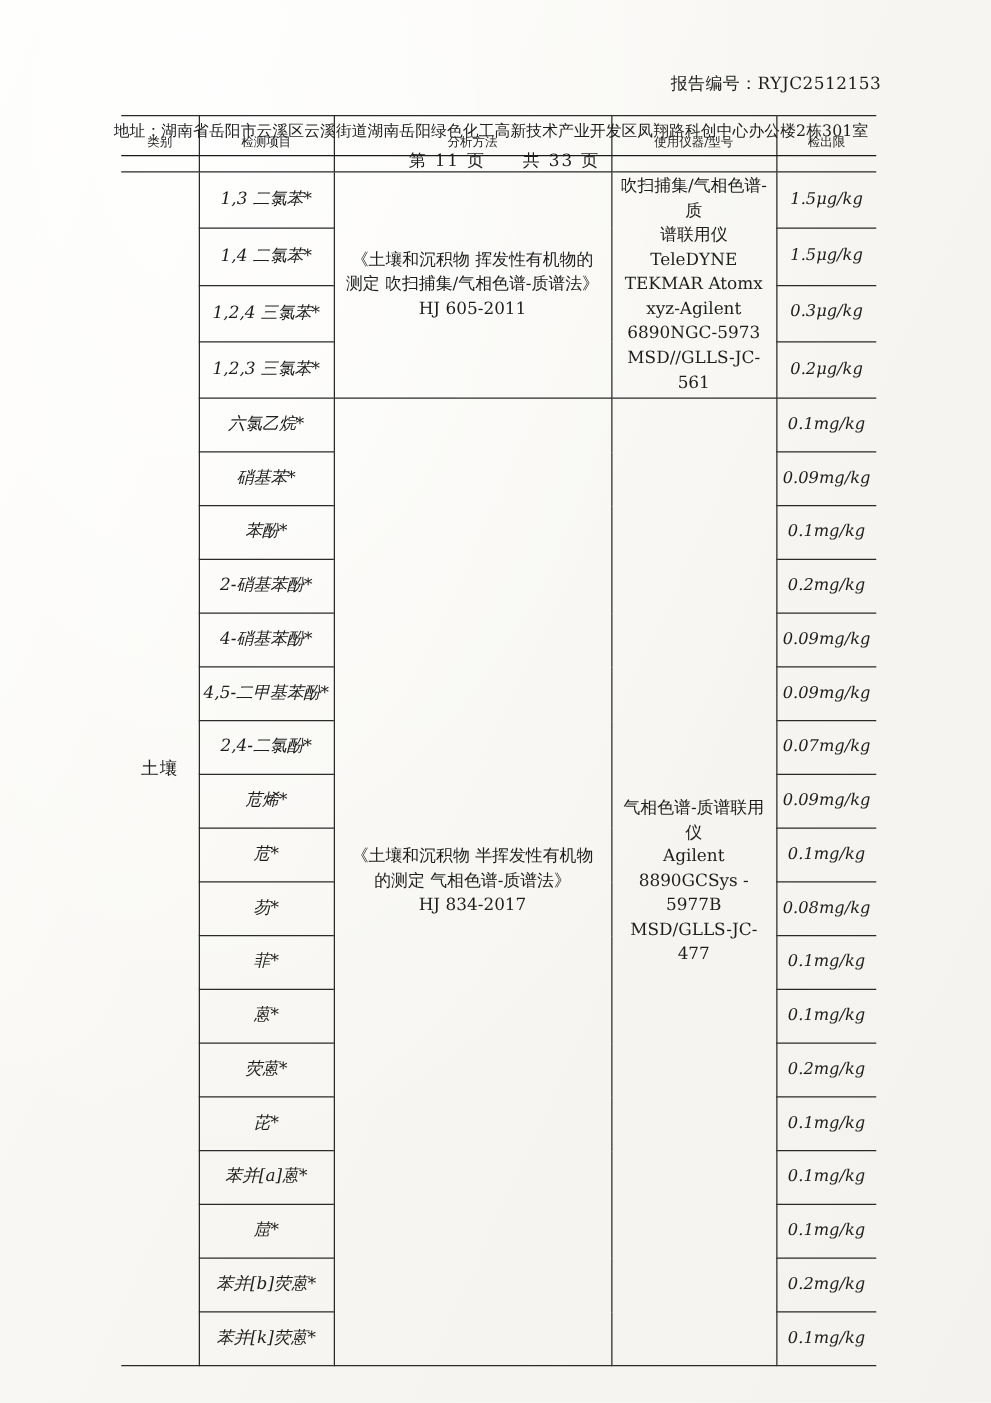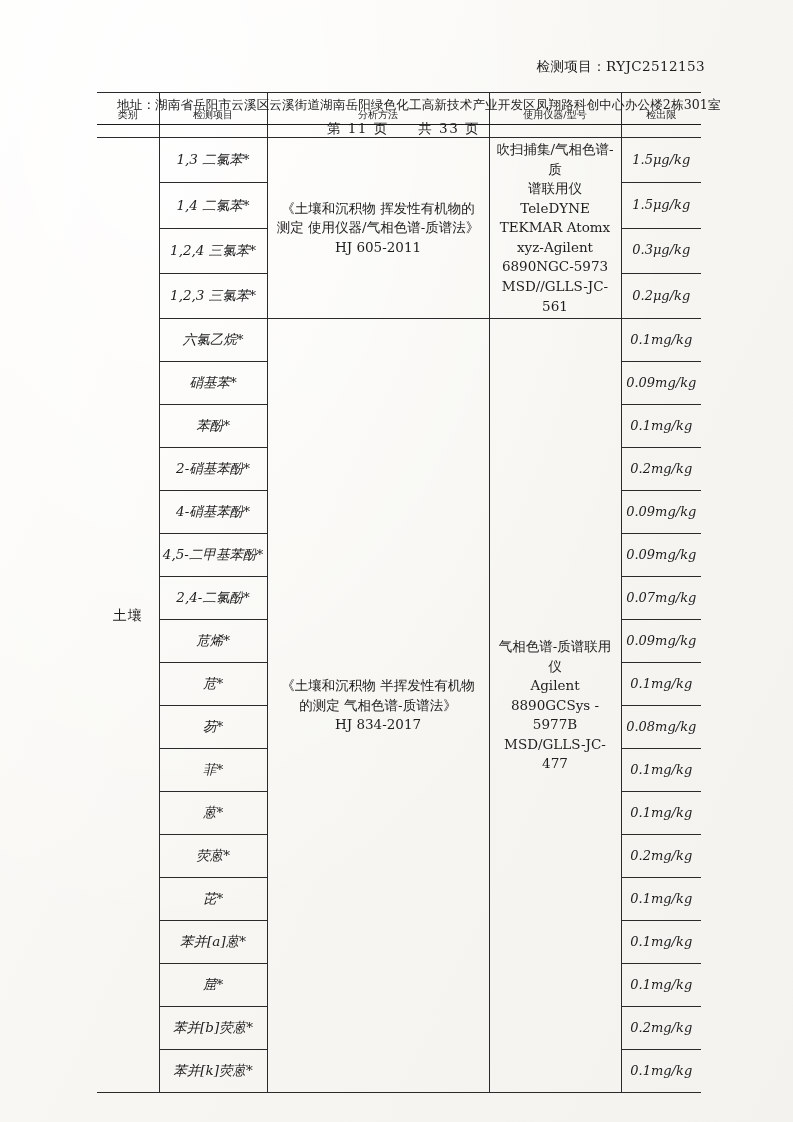--- a/index.html
+++ b/index.html
@@ -102,21 +102,21 @@
   }
   .footer-rule {
     position: absolute;
     left: 97px;
     top: 124px;
     width: 604px;
     border-top: 1.4px solid #1a1a1a;
   }
   .address {
     position: absolute;
-    left: 117px;
+    left: 91px;
     top: 97px;
     width: 620px;
     font-size: 12.6px;
     letter-spacing: 0.1px;
     white-space: nowrap;
   }
   .pageno {
     position: absolute;
     left: 14px;
     right: 0;
@@ -126,21 +126,21 @@
     letter-spacing: 1.5px;
   }
   .pageno .sep { display: inline-block; width: 18px; }
 </style>
 </head>
 <body>
 
 <div class="page">
   <div class="content">
 
-    <div class="report-no">检测项目：RYJC2512153</div>
+    <div class="report-no">报告编号：RYJC2512153</div>
 
     <table class="main">
       <colgroup>
         <col class="c-cat">
           <col class="c-item">
           <col class="c-meth">
           <col class="c-instr">
           <col class="c-lim">
       </colgroup>
       <thead>
@@ -151,21 +151,21 @@
           <th>使用仪器/型号</th>
           <th class="col-lim">检出限</th>
         </tr>
       </thead>
       <tbody id="table-body">
           <tr>
             <td class="cat col-cat" rowspan="22">土壤</td>
             <td class="item">1,3 二氯苯*</td>
             <td class="method" rowspan="4">
               <div>《土壤和沉积物 挥发性有机物的</div>
-              <div>测定 使用仪器/气相色谱-质谱法》</div>
+              <div>测定 吹扫捕集/气相色谱-质谱法》</div>
               <div>HJ 605-2011</div>
             </td>
             <td class="instrument" rowspan="4">
               <div>吹扫捕集/气相色谱-质</div>
               <div>谱联用仪 TeleDYNE</div>
               <div>TEKMAR Atomx</div>
               <div>xyz-Agilent</div>
               <div>6890NGC-5973</div>
               <div>MSD//GLLS-JC-561</div>
             </td>

